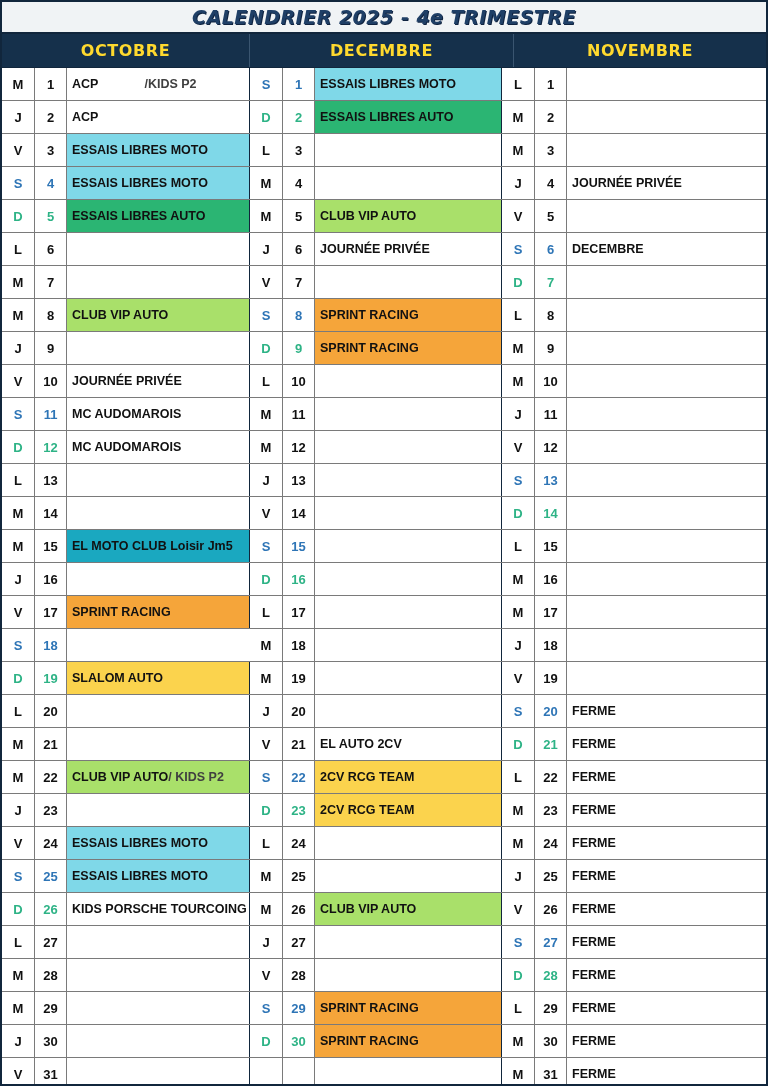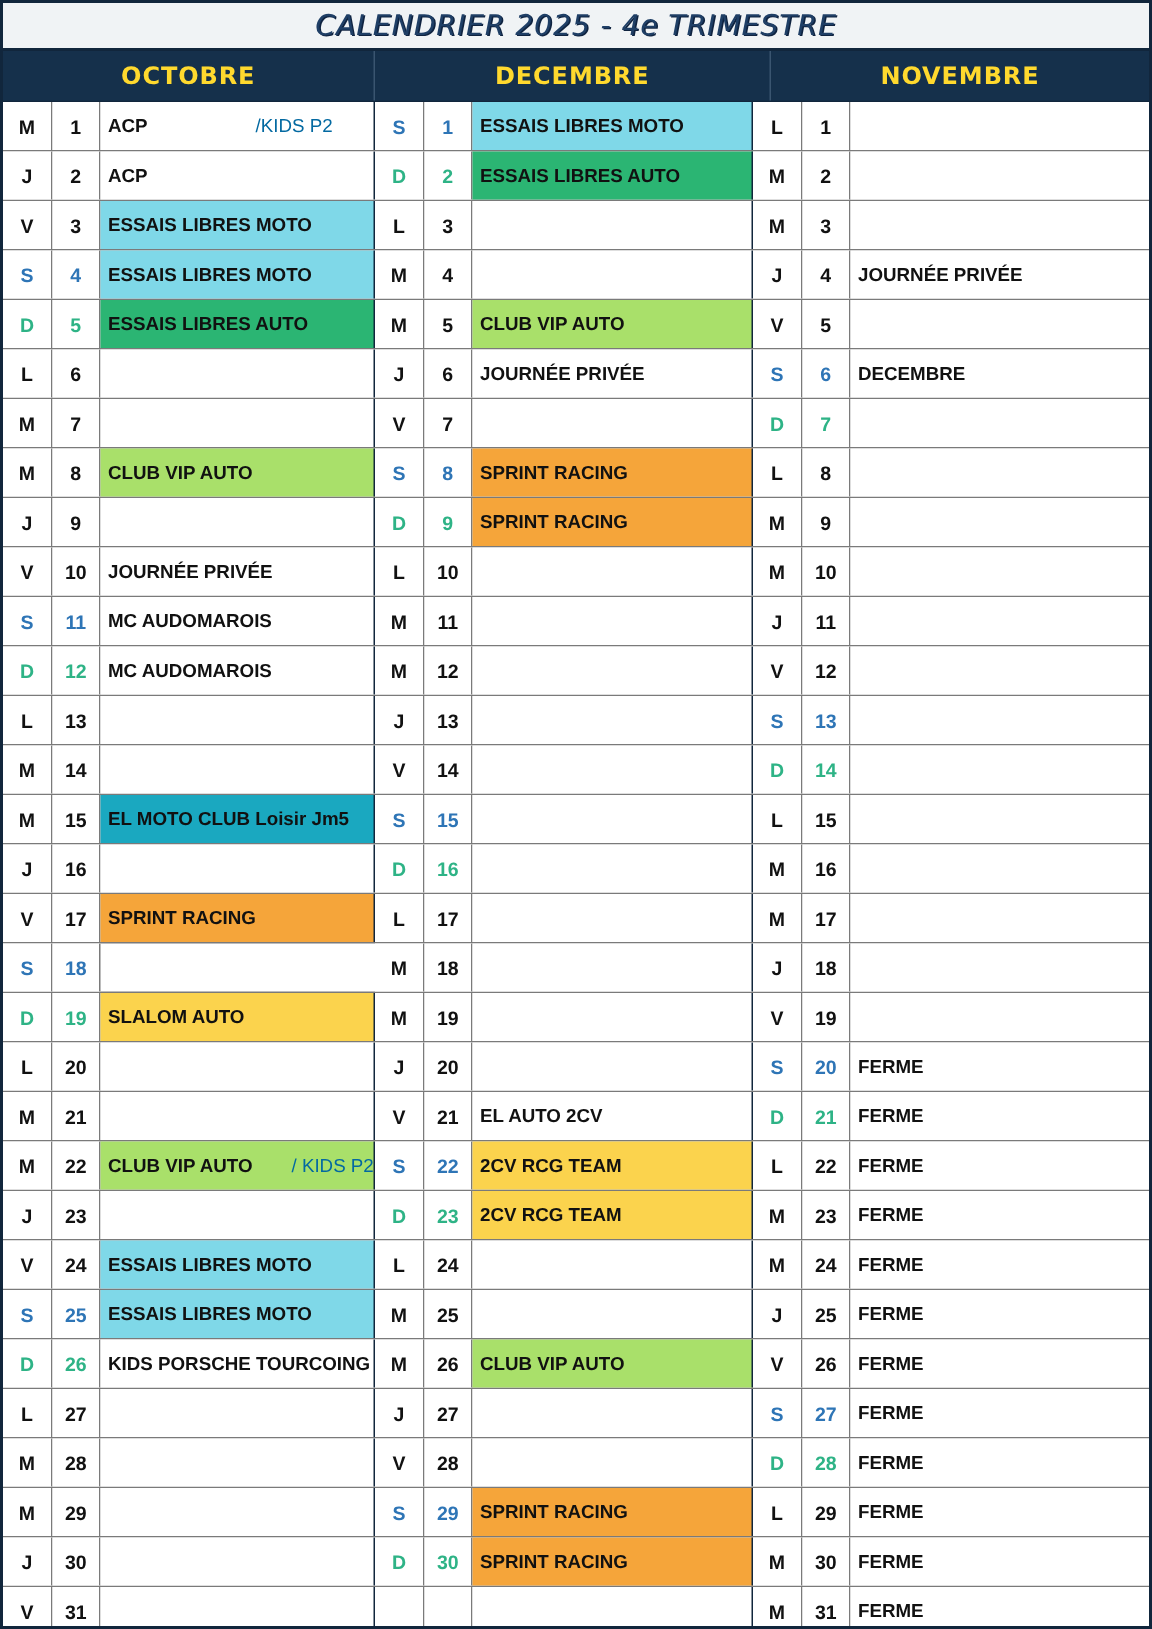--- a/index.html
+++ b/index.html
@@ -22,21 +22,21 @@
   .title-bar {
     height: 32px;
     background: #f0f3f5;
     border-bottom: 2px solid #11263c;
     display: flex;
     align-items: center;
     justify-content: center;
   }
   .title-text {
     font-size: 19px;
-    font-weight: normal;
+    font-weight: bold;
     font-style: italic;
     letter-spacing: 0.5px;
     color: #1f3f66;
     text-shadow: 1px 1px 0 #0f2340;
     font-family: "DejaVu Sans", sans-serif;
   }
   
   .months-row {
     display: flex;
     height: 34px;
@@ -106,23 +106,22 @@
     border-right: 1px solid #11263c;
     color: #111111;
     font-size: 12.5px;
   }
   .col-dec .cell-evt { border-right: none; }
 
   .sat { color: #2e75b6 !important; }
   .sun { color: #2eb386 !important; }
 
   .kids {
-    color: #0369a1;
-    font-weight: normal;
-    margin-left: 26px;
+    color: #404040;
+    font-weight: bold;
   }
   .evt-main { font-weight: bold; }
   .kids-spacer { display: inline-block; width: 46px; }
 </style>
 </head>
 <body>
 
 <div id="page">
 
   <div class="title-bar">

